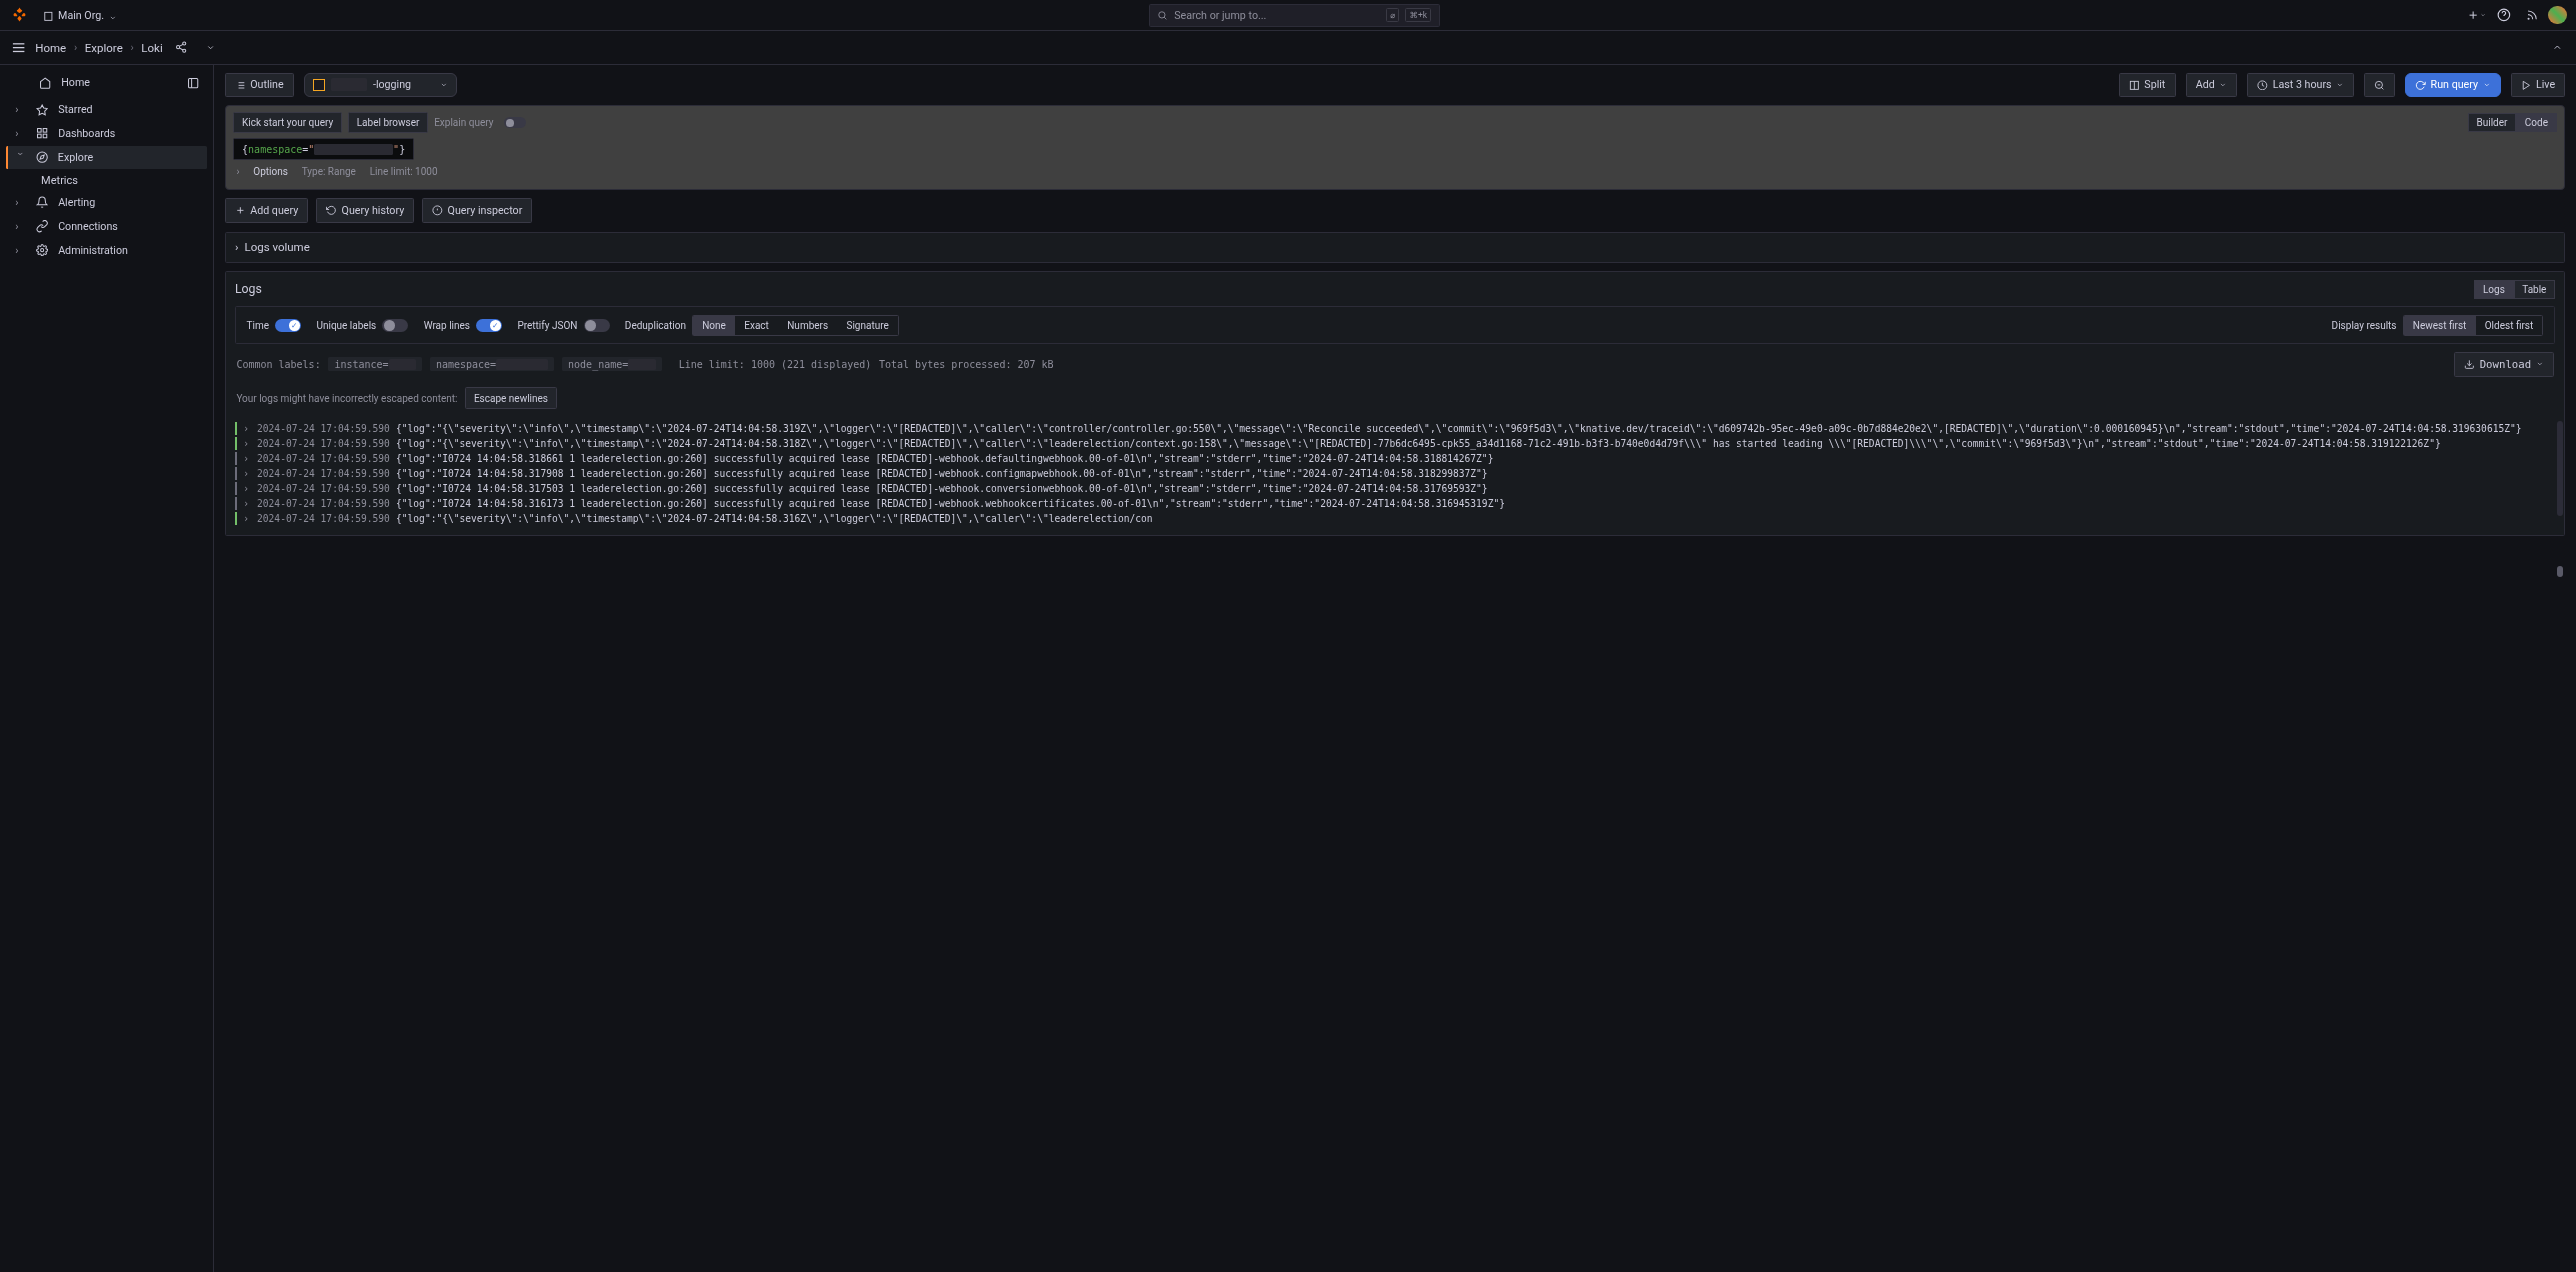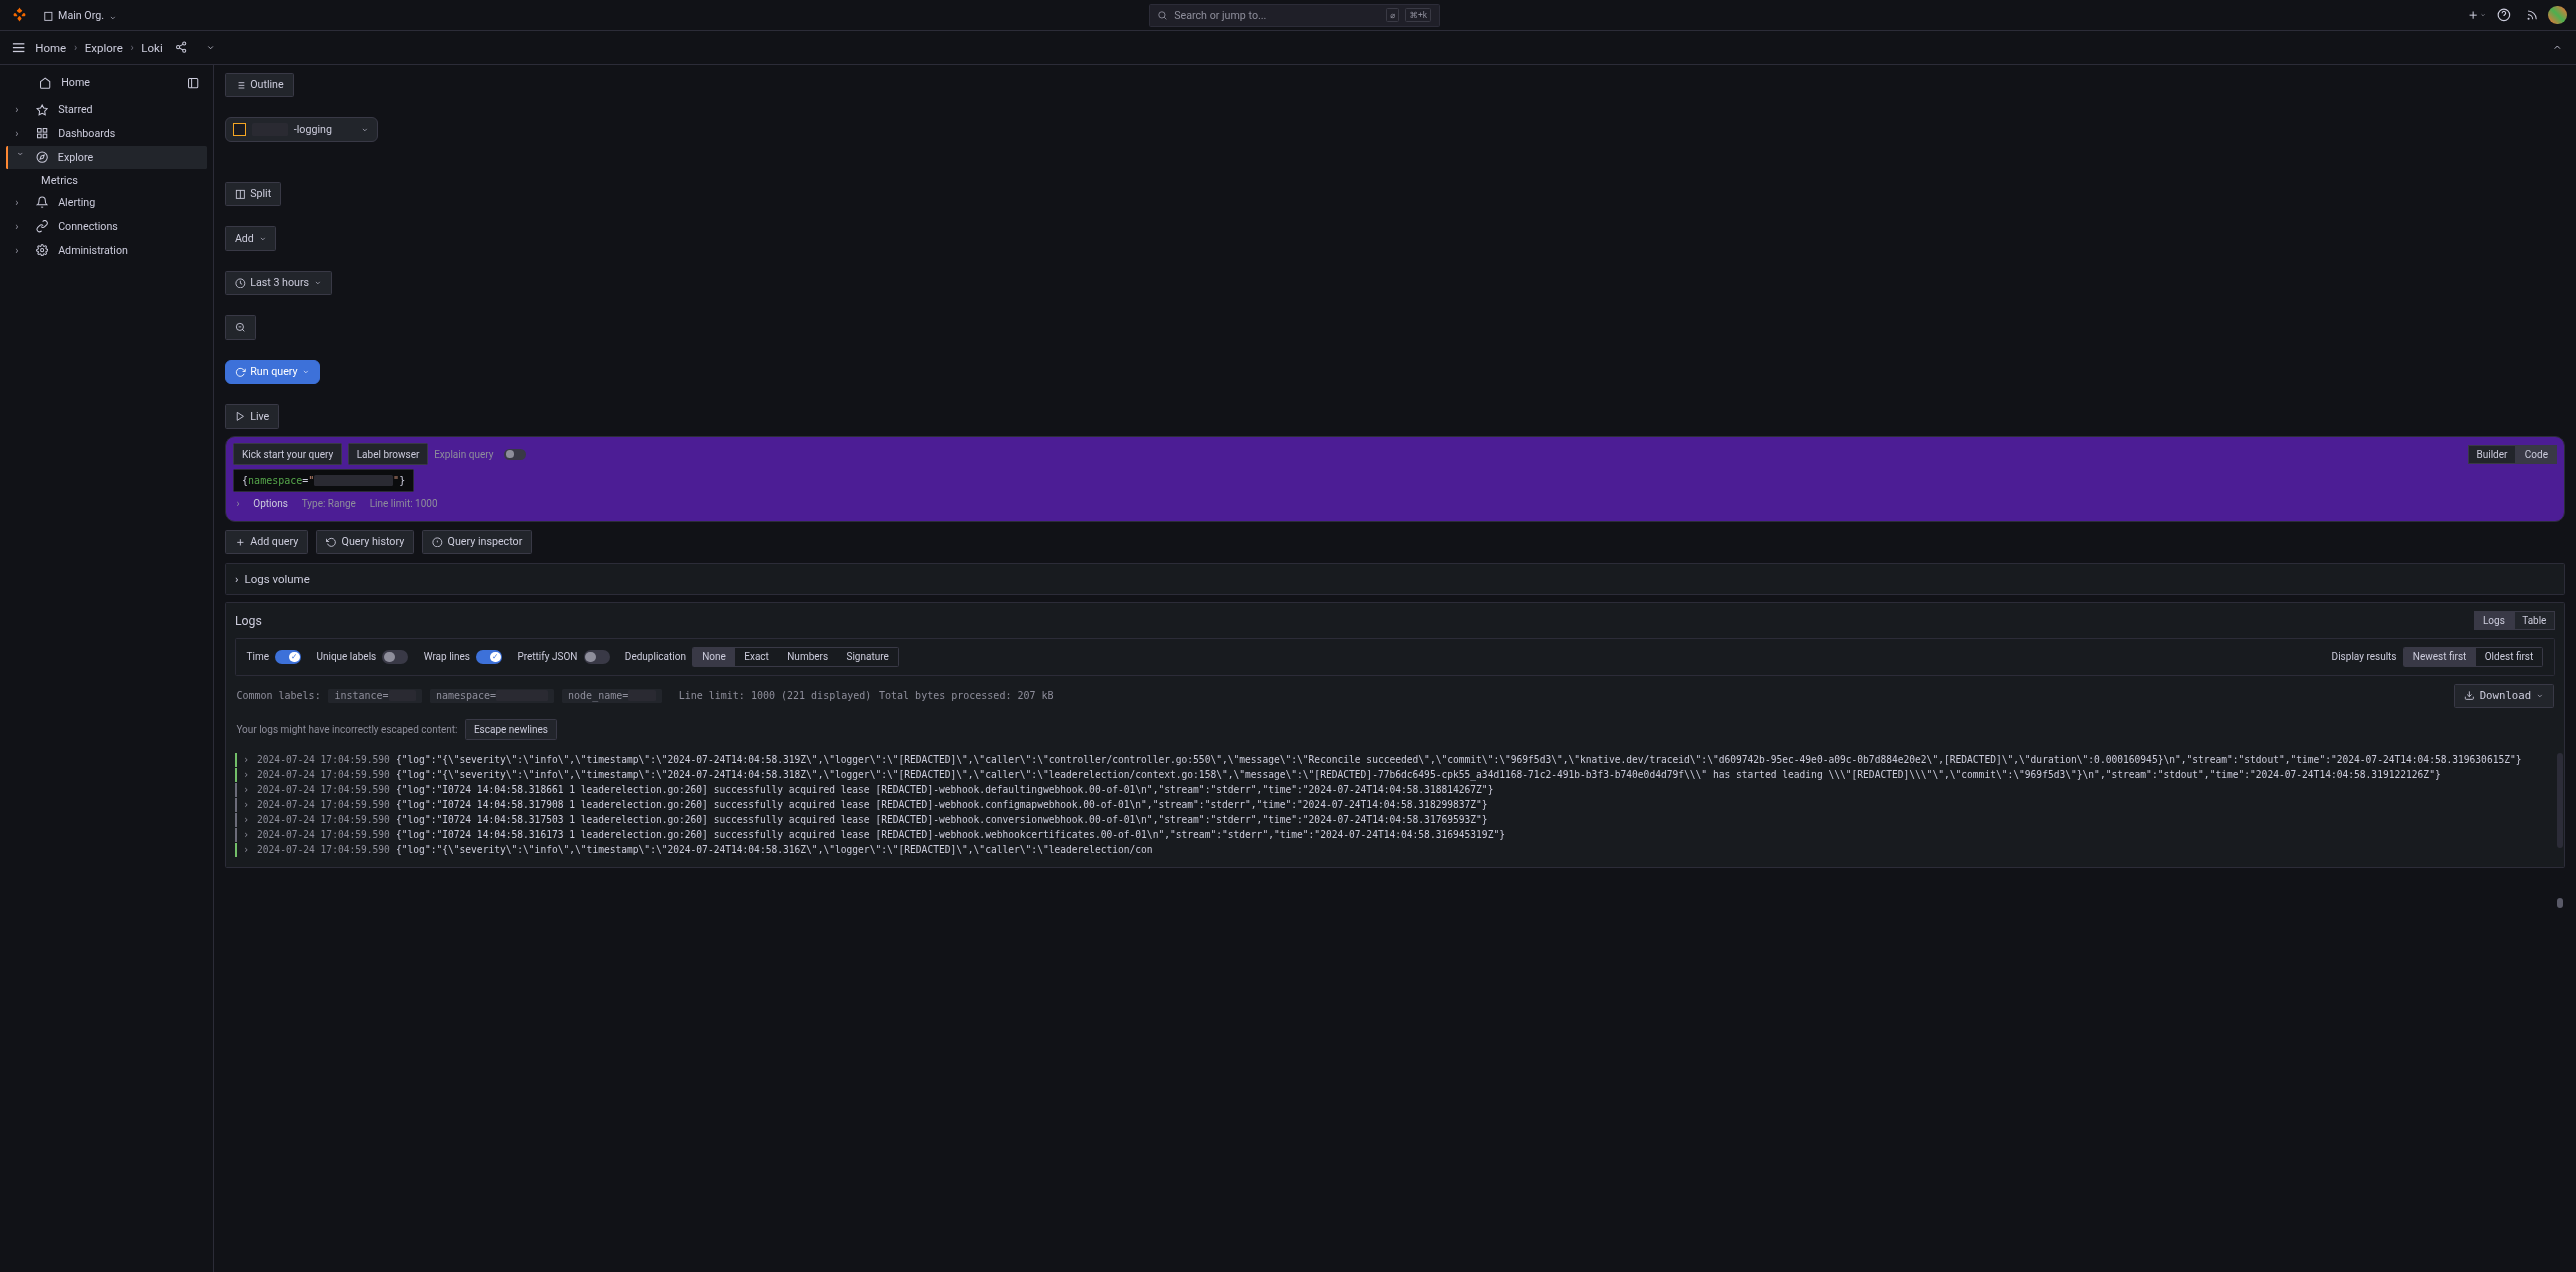--- a/index.html
+++ b/index.html
@@ -87,23 +87,22 @@
 }
 .sb-item .chev { width: 10.7px; color:#8e8e9b; }
 .sb-icon { width: 13.8px; display:flex;align-items:center;justify-content:center;}
 .sb-sub { padding-left: 35px; font-size:11px; color:#ccccdc; cursor:pointer; height:21.4px;display:flex;align-items:center;}
 .content {
   flex: 1;
   padding: 7.7px 10.7px;
   overflow-y: auto;
 }
 .toolbar-row {
-  display: flex; align-items: flex-start; gap: 20px;
+  display: flex; align-items: flex-start; gap: 10px;
   margin-bottom: 7.7px;
-  flex-direction: column;
 }
 .btn {
   background: #22252b;
   border: 0.8px solid #393946;
   color: #ccccdc;
   padding: 4.6px 9.2px;
   border-radius: 1.5px;
   display: inline-flex; align-items: center; gap: 4.6px;
   cursor: pointer;
   font-size: 10.7px;
@@ -123,23 +122,23 @@
   background: #22252b;
   border: 0.8px solid #393946;
   height: 24.5px;
   padding: 0 7.7px;
   display: flex; align-items: center; gap: 6.1px;
   border-radius: 6px;
   min-width: 153px;
 }
 .loki-icon { width:12.3px;height:12.3px; background: #1a1a20; display:inline-block; border:0.8px solid #f5a623;}
 .query-panel {
-  background: #4c1d95;
+  background: #404040;
   border: 0.8px solid #2c2c38;
-  border-radius: 10px;
+  border-radius: 4px;
   padding: 6.1px 7.7px;
   margin-bottom: 7.7px;
 }
 .query-row1 { display:flex; align-items:center; gap:6.1px; margin-bottom:4.6px;}
 .tab-toggle { margin-left:auto; display:flex; gap:0;}
 .tab-toggle .tab { padding:3.1px 7.7px; background:#22252b; border:0.8px solid #393946; font-size:10px; cursor:pointer;}
 .tab-toggle .tab.active { background:#393946;}
 .query-input {
   background: #0b0c0e;
   border: 0.8px solid #2c2c38;

